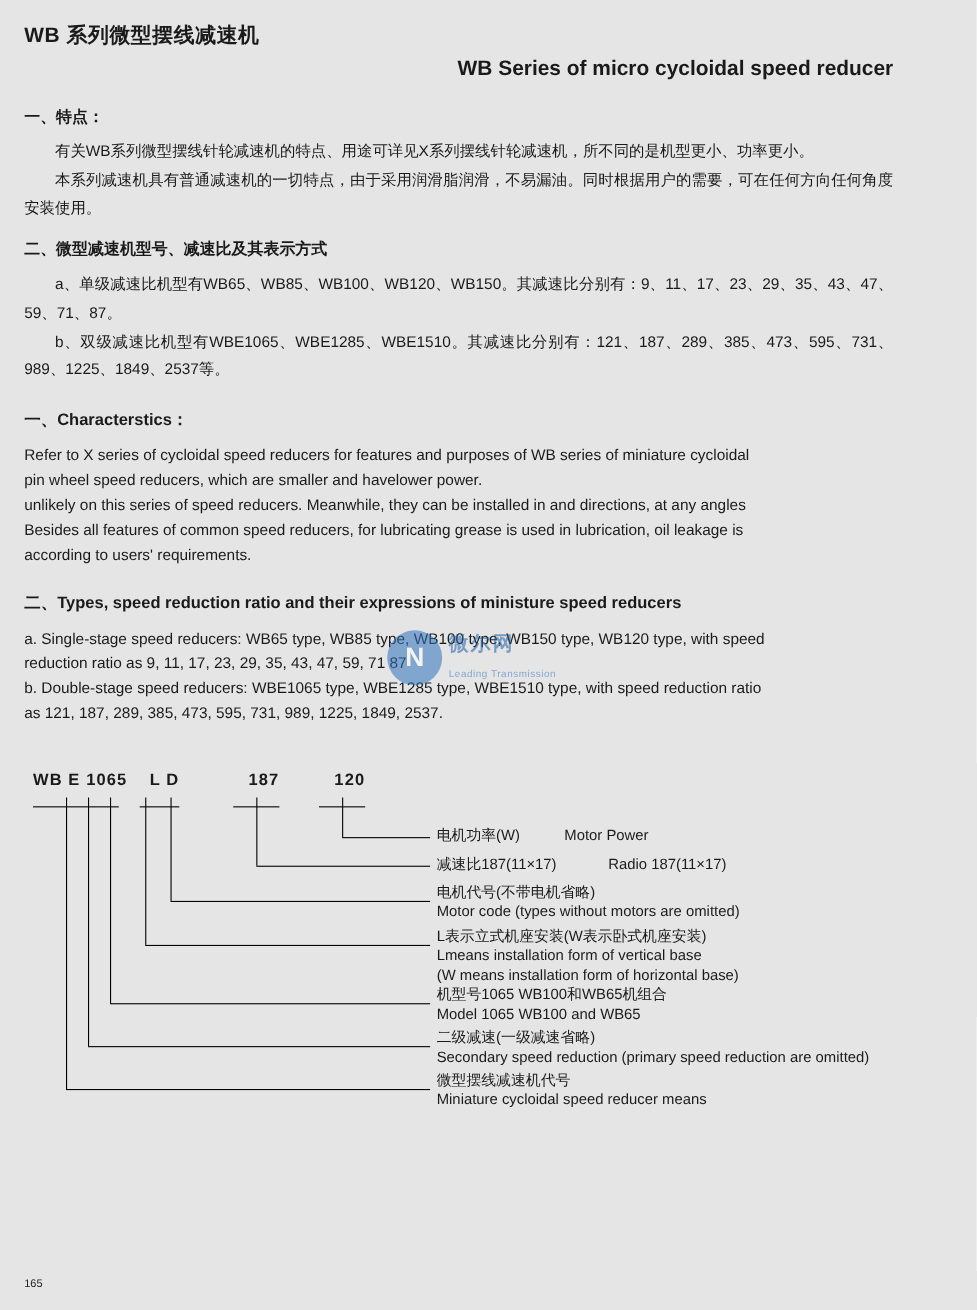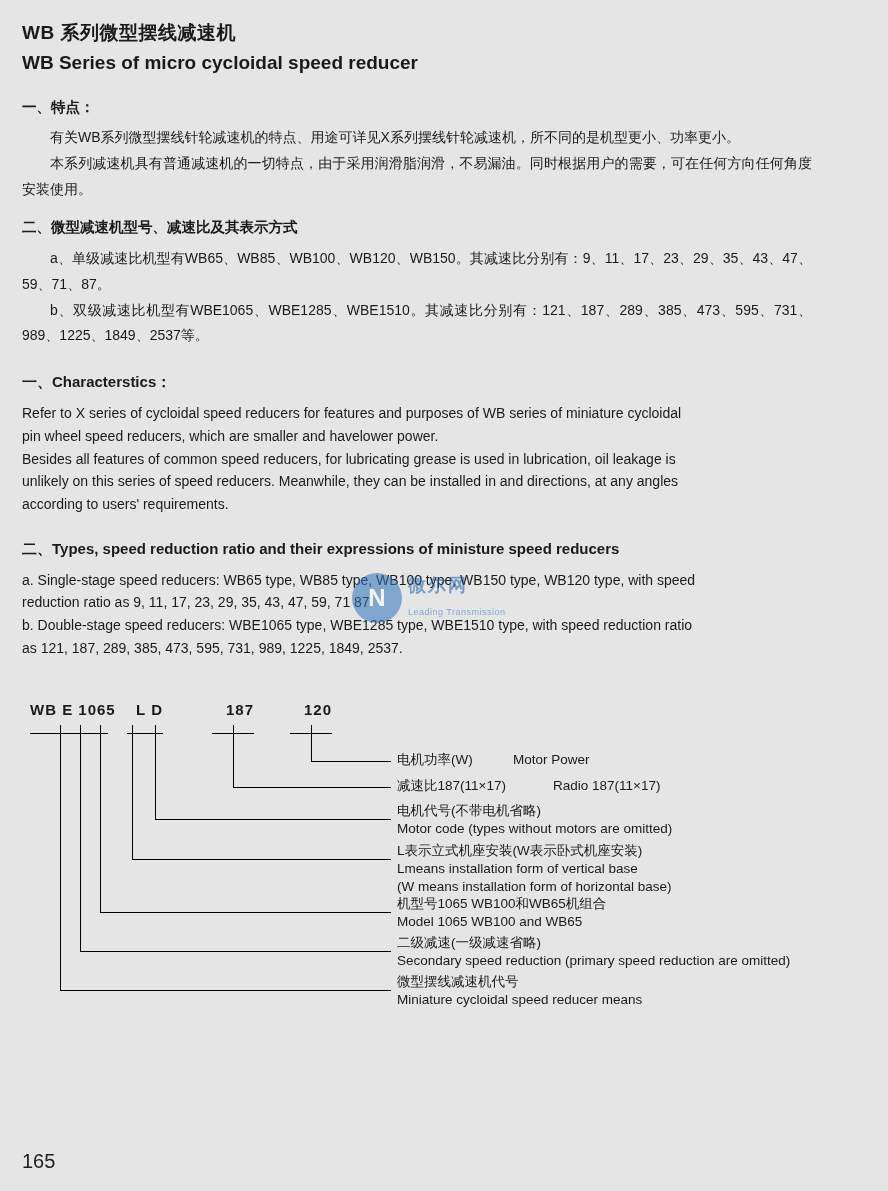--- a/index.html
+++ b/index.html
@@ -27,20 +27,21 @@
     font-weight: bold;
     letter-spacing: 0.5px;
     margin: 0 0 7px 0;
     line-height: 1.2;
   }
   .title-en {
     font-size: 19px;
     font-weight: bold;
     margin: 0 0 22px 0;
     line-height: 1.2;
+    text-align: right;
   }
   .sec-head-cn {
     font-size: 14.5px;
     font-weight: bold;
     margin: 14px 0 7px 0;
     line-height: 1.5;
   }
   p.cn {
     font-size: 14px;
     line-height: 1.85;
@@ -93,21 +94,21 @@
     position: absolute;
     white-space: nowrap;
     line-height: 1.32;
   }
   .label .l1 { display: block; }
   .label .l2 { display: block; }
   .pagenum {
     position: absolute;
     left: 22px;
     bottom: 18px;
-    font-size: 20px;
+    font-size: 10px;
     color: #222;
   }
   
   .watermark {
     position: absolute;
     left: 352px;
     top: 565px;
     width: 220px;
     height: 70px;
     pointer-events: none;
@@ -159,22 +160,22 @@
     <p class="cn indent">有关WB系列微型摆线针轮减速机的特点、用途可详见X系列摆线针轮减速机，所不同的是机型更小、功率更小。</p>
     <p class="cn indent">本系列减速机具有普通减速机的一切特点，由于采用润滑脂润滑，不易漏油。同时根据用户的需要，可在任何方向任何角度安装使用。</p>
 
     <div class="sec-head-cn">二、微型减速机型号、减速比及其表示方式</div>
     <p class="cn indent">a、单级减速比机型有WB65、WB85、WB100、WB120、WB150。其减速比分别有：9、11、17、23、29、35、43、47、59、71、87。</p>
     <p class="cn indent">b、双级减速比机型有WBE1065、WBE1285、WBE1510。其减速比分别有：121、187、289、385、473、595、731、989、1225、1849、2537等。</p>
 
     <div class="sec-head-en">一、Characterstics：</div>
     <p class="en">Refer to X series of cycloidal speed reducers for features and purposes of WB series of miniature cycloidal</p>
     <p class="en">pin wheel speed reducers, which are smaller and havelower power.</p>
+    <p class="en">unlikely on this series of speed reducers. Meanwhile, they can be installed in and directions, at any angles</p>
     <p class="en">Besides all features of common speed reducers, for lubricating grease is used in lubrication, oil leakage is</p>
-    <p class="en">unlikely on this series of speed reducers. Meanwhile, they can be installed in and directions, at any angles</p>
     <p class="en">according to users' requirements.</p>
 
     <div class="sec-head-en">二、Types, speed reduction ratio and their expressions of ministure speed reducers</div>
     <p class="en">a. Single-stage speed reducers: WB65 type, WB85 type, WB100 type, WB150 type, WB120 type, with speed</p>
     <p class="en">reduction ratio as 9, 11, 17, 23, 29, 35, 43, 47, 59, 71 87</p>
     <p class="en">b. Double-stage speed reducers: WBE1065 type, WBE1285 type, WBE1510 type, with speed reduction ratio</p>
     <p class="en">as 121, 187, 289, 385, 473, 595, 731, 989, 1225, 1849, 2537.</p>
 
     <div class="diagram">
 

